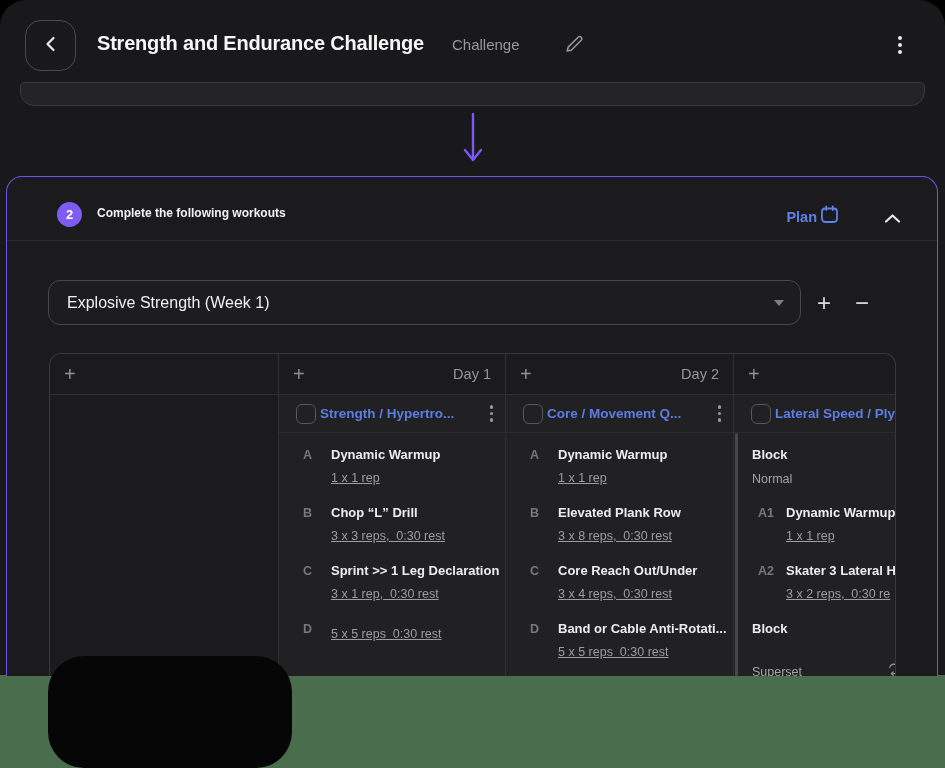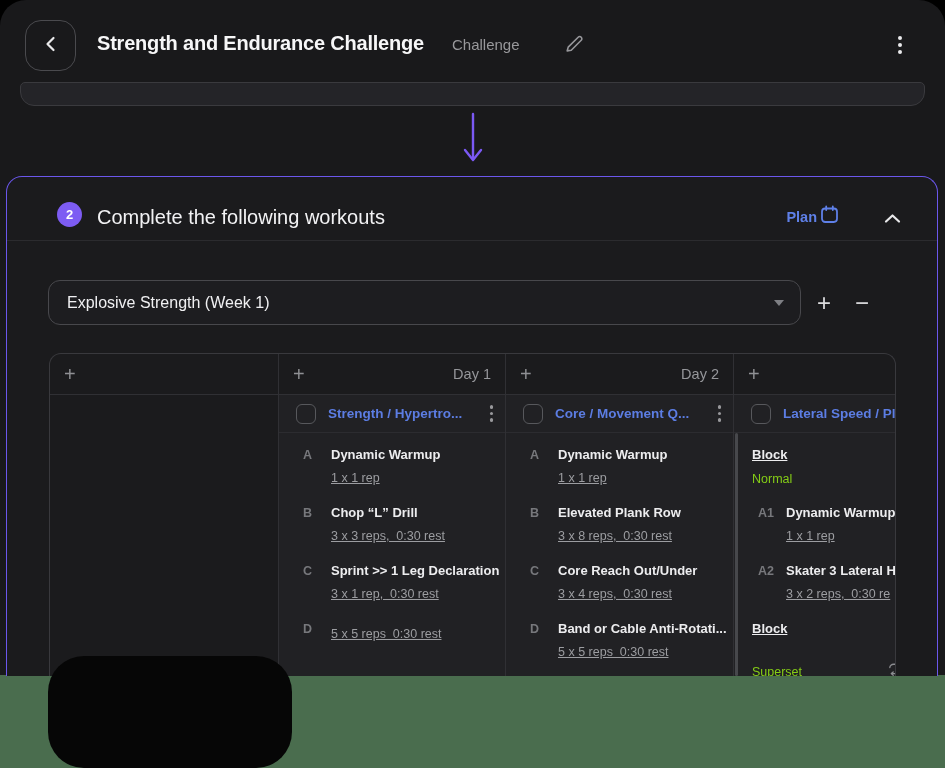--- a/index.html
+++ b/index.html
@@ -22,21 +22,21 @@
   .step1-bar{position:absolute;left:20px;top:82px;width:903px;height:22px;background:#242428;
              border:1px solid #3a3a3e;border-radius:5px 5px 14px 14px;}
 
   .flow-arrow{position:absolute;left:458px;top:112px;}
 
   
   .step2{position:absolute;left:6px;top:176px;width:930px;height:499px;background:#1b1b1d;
          border:1.5px solid #6b57ec;border-bottom:none;border-radius:16px 16px 0 0;}
   .step-badge{position:absolute;left:50px;top:25px;width:25px;height:25px;border-radius:50%;background:#7d5cf3;
               color:#fff;font-size:13px;font-weight:700;display:flex;align-items:center;justify-content:center;}
-  .step-title{position:absolute;left:90px;top:29px;font-size:20px;font-weight:400;color:#f2f2f4;}
+  .step-title{position:absolute;left:90px;top:29px;font-size:12px;font-weight:700;color:#f2f2f4;}
   .plan-btn{position:absolute;right:98px;top:28px;display:flex;align-items:center;gap:3px;cursor:pointer;}
   .plan-label{color:#5f80e8;font-size:14.5px;font-weight:700;}
   .collapse-btn{position:absolute;right:34px;top:31px;cursor:pointer;padding:2px;}
   .header-divider{position:absolute;left:0;top:63px;width:100%;height:1px;background:#2b2b2e;}
 
   
   .select{position:absolute;left:41px;top:103px;width:753px;height:45px;border:1px solid #48484c;border-radius:12px;
           background:#1d1d20;display:flex;align-items:center;padding:0 16px 0 18px;box-sizing:border-box;cursor:pointer;}
   .select-value{flex:1;font-size:16px;color:#f0f0f2;}
   .caret-down{width:0;height:0;border-left:5.5px solid transparent;border-right:5.5px solid transparent;
@@ -50,32 +50,32 @@
   .board-header{height:40px;min-height:40px;display:flex;border-bottom:1px solid #303034;}
   .hcell{display:flex;align-items:center;justify-content:space-between;padding:0 14px;box-sizing:border-box;}
   .hcell.b, .bcol.b{border-left:1px solid #303034;}
   .plus-glyph{font-size:20px;color:#8f9094;cursor:pointer;line-height:1;}
   .day-label{font-size:14.5px;color:#96979b;}
   .w1{width:228px;} .w2{width:227px;} .w3{width:228px;} .w4{flex:1;}
   .board-body{flex:1;display:flex;}
   .bcol{position:relative;box-sizing:border-box;}
   .card{position:absolute;left:0;top:0;bottom:0;right:0;background:#212124;}
   .bcol.w4 .card{right:auto;width:215px;}
-  .card-header{height:37px;display:flex;align-items:center;gap:12px;padding:0 12px 0 17px;border-bottom:1px solid #2c2c30;}
+  .card-header{height:37px;display:flex;align-items:center;gap:4px;padding:0 12px 0 17px;border-bottom:1px solid #2c2c30;}
   .checkbox{width:20px;height:20px;border:1.5px solid #57585c;border-radius:6px;flex:none;cursor:pointer;box-sizing:border-box;}
   .w-title{flex:1;font-size:13.5px;font-weight:700;color:#5c7de3;white-space:nowrap;overflow:hidden;cursor:pointer;}
   .card .kebab i{background:#98989b;width:3.5px;height:3.5px;}
   .items{padding:13px 6px 0 18px;}
   .ex{display:grid;grid-template-columns:28px 1fr;padding-left:6px;margin-bottom:17px;}
   .ex-label{grid-column:1;font-size:12.5px;color:#77787c;font-weight:700;line-height:18px;}
   .ex-name{grid-column:2;font-size:13px;font-weight:700;color:#ededef;line-height:18px;white-space:nowrap;overflow:hidden;}
   .ex-detail{grid-column:2;font-size:12.5px;color:#9c9da1;line-height:18px;margin-top:5px;white-space:pre;text-decoration:underline;}
   .block{margin-bottom:16px;}
-  .block-name{font-size:13px;font-weight:700;color:#ededef;line-height:18px;text-decoration:underline;}
-  .block-detail{font-size:12.5px;color:#84cc16;line-height:18px;margin-top:6px;display:flex;align-items:center;gap:9px;white-space:pre;}
+  .block-name{font-size:13px;font-weight:700;color:#ededef;line-height:18px;}
+  .block-detail{font-size:12.5px;color:#a3a3a3;line-height:18px;margin-top:6px;display:flex;align-items:center;gap:9px;white-space:pre;}
   .scroll-line{position:absolute;left:1px;top:38px;bottom:0;width:3px;background:#47484c;border-radius:2px;}
 
   
   .options-ring{position:absolute;left:48px;top:656px;width:244px;height:112px;background:#060606;border-radius:36px;}
   .options-btn{position:absolute;left:62px;top:670px;width:218px;height:86px;background:#0f1421;border:2px solid #6c8cf2;
                border-radius:26px;display:flex;align-items:center;justify-content:center;gap:17px;cursor:pointer;box-sizing:border-box;}
   .options-label{font-size:26px;font-weight:600;color:#6f8ef4;letter-spacing:.4px;}
 </style>
 </head>
 <body>

